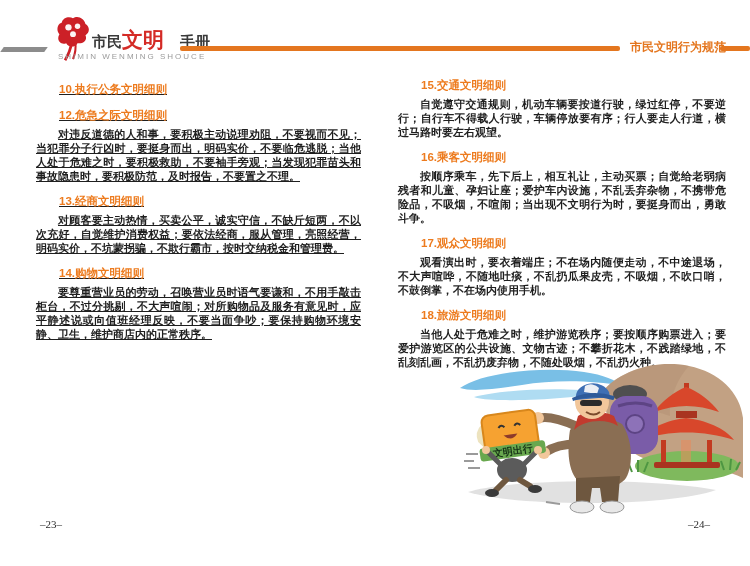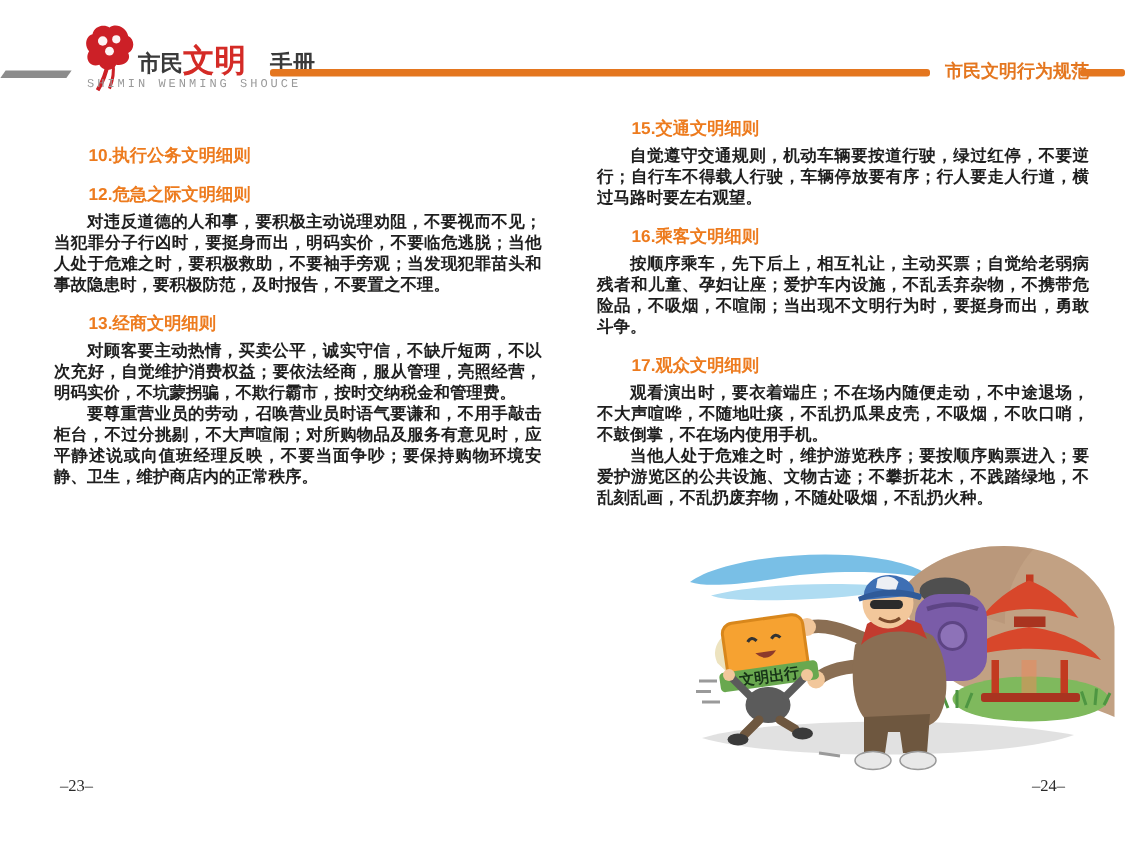--- a/index.html
+++ b/index.html
@@ -18,39 +18,39 @@
     background:#8c8c8c; transform:skewX(-35deg);
   }
   .hdr-logo-flower { position:absolute; left:56px; top:16px; width:34px; height:44px; }
   .hdr-title { position:absolute; left:92px; top:26px; white-space:nowrap;
     font-family:"Liberation Sans","DejaVu Sans",sans-serif; }
   .hdr-title .t1 { font-size:15px; font-weight:bold; color:#3a3a3a; }
   .hdr-title .t2 { font-size:21px; font-weight:bold; color:#d42b26;text-align:right; }
   .hdr-title .t3 { font-size:15px; font-weight:bold; color:#3a3a3a;padding-left:16px; }
   .hdr-subtitle {
     position:absolute; left:58px; top:52px; font-size:8px; letter-spacing:2px;
-    color:#9a9a9a; font-family:Liberation Mono, monospace;text-align:center;
+    color:#9a9a9a; font-family:Liberation Sans, sans-serif;text-align:center;
   }
   .hdr-line-long {
     position:absolute; left:180px; top:46px; width:440px; height:5px;
     background:#e4761f; border-radius:2px;
   }
   .hdr-right-title {
     position:absolute; left:630px; top:39px; width:86px;
     font-size:12px; font-weight:bold; color:#e4761f; white-space:nowrap;
     font-family:"Liberation Sans","DejaVu Sans",sans-serif;
   }
   .hdr-line-short {
     position:absolute; left:720px; top:46px; width:30px; height:5px;
     background:#e4761f; border-radius:2px;
   }
 
   
   .col { position:absolute; }
-  .col-left  { left:36px;  top:96px; width:325px; }
+  .col-left  { left:36px;  top:82px; width:325px;text-decoration:underline; }
   .col-right { left:398px; top:78px; width:328px; }
 
   .section h3 {
     color:#ed7b1e; font-size:11.5px; font-weight:bold;
     text-indent:2em; margin:11px 0 4px;
     font-family:"Liberation Sans","DejaVu Sans",sans-serif;
   }
   .section:first-child h3 { margin-top:0; }
   .section p {
     font-size:11px; line-height:14px; font-weight:600;
@@ -100,38 +100,40 @@
   </div>
   <div class="section">
     <h3>12.危急之际文明细则</h3>
     <p>对违反道德的人和事，要积极主动说理劝阻，不要视而不见；当犯罪分子行凶时，要挺身而出，明码实价，不要临危逃脱；当他人处于危难之时，要积极救助，不要袖手旁观；当发现犯罪苗头和事故隐患时，要积极防范，及时报告，不要置之不理。</p>
   </div>
   <div class="section">
     <h3>13.经商文明细则</h3>
     <p>对顾客要主动热情，买卖公平，诚实守信，不缺斤短两，不以次充好，自觉维护消费权益；要依法经商，服从管理，亮照经营，明码实价，不坑蒙拐骗，不欺行霸市，按时交纳税金和管理费。</p>
   </div>
   <div class="section">
+    <h3>14.购物文明细则</h3>
     <p>要尊重营业员的劳动，召唤营业员时语气要谦和，不用手敲击柜台，不过分挑剔，不大声喧闹；对所购物品及服务有意见时，应平静述说或向值班经理反映，不要当面争吵；要保持购物环境安静、卫生，维护商店内的正常秩序。</p>
   </div>
 </div>
 
 <div class="col col-right">
   <div class="section">
     <h3>15.交通文明细则</h3>
     <p>自觉遵守交通规则，机动车辆要按道行驶，绿过红停，不要逆行；自行车不得载人行驶，车辆停放要有序；行人要走人行道，横过马路时要左右观望。</p>
   </div>
   <div class="section">
     <h3>16.乘客文明细则</h3>
     <p>按顺序乘车，先下后上，相互礼让，主动买票；自觉给老弱病残者和儿童、孕妇让座；爱护车内设施，不乱丢弃杂物，不携带危险品，不吸烟，不喧闹；当出现不文明行为时，要挺身而出，勇敢斗争。</p>
   </div>
   <div class="section">
     <h3>17.观众文明细则</h3>
     <p>观看演出时，要衣着端庄；不在场内随便走动，不中途退场，不大声喧哗，不随地吐痰，不乱扔瓜果皮壳，不吸烟，不吹口哨，不鼓倒掌，不在场内使用手机。</p>
   </div>
   <div class="section">
+    <h3>18.旅游文明细则</h3>
     <p>当他人处于危难之时，维护游览秩序；要按顺序购票进入；要爱护游览区的公共设施、文物古迹；不攀折花木，不践踏绿地，不乱刻乱画，不乱扔废弃物，不随处吸烟，不乱扔火种。</p>
   </div>
 </div>
 
 <div class="illus">
   <svg viewBox="0 0 294 166">
 
     <path d="M8,30 C30,14 92,8 132,14 C152,17 164,22 170,28 C140,22 100,22 70,27 C45,31 20,34 8,30 Z" fill="#79bfe6"></path>
     <path d="M22,39 C52,31 112,29 152,34 C132,39 82,43 50,42 C37,42 27,41 22,39 Z" fill="#afdcf2"></path>
 

